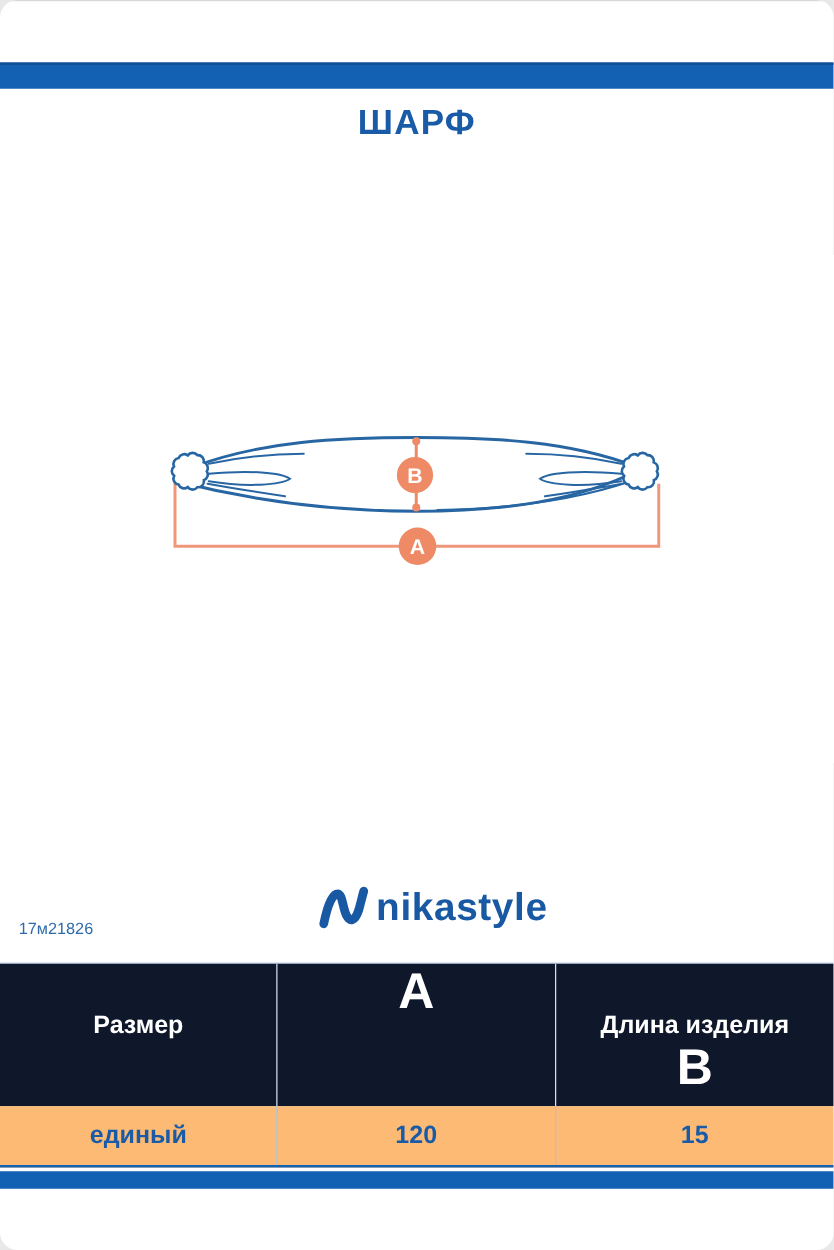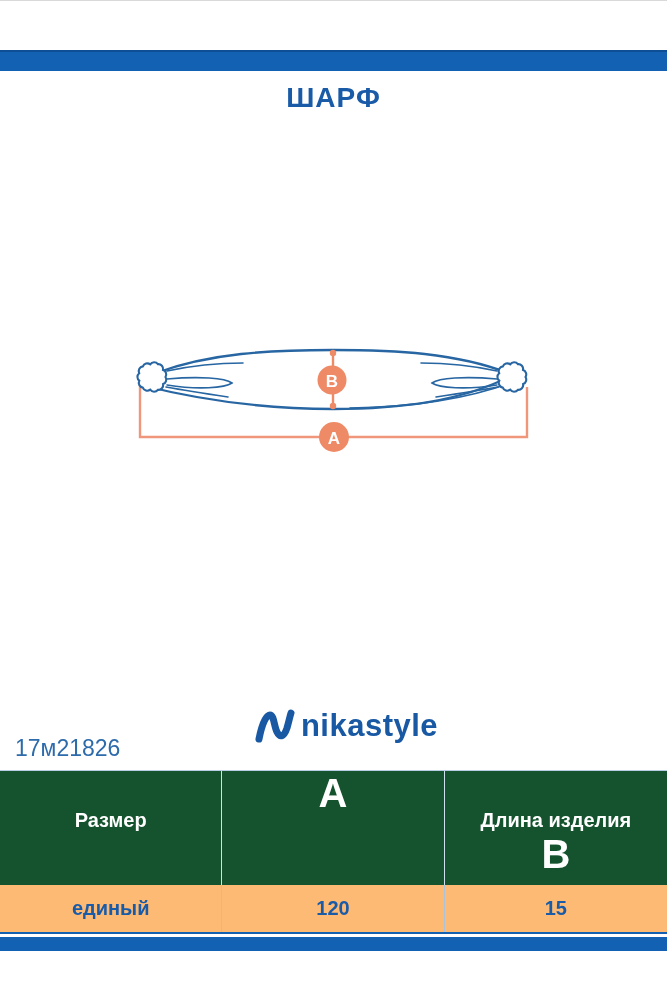--- a/index.html
+++ b/index.html
@@ -3,20 +3,21 @@
 <meta charset="utf-8">
 <style>
   html,body{margin:0;padding:0;background:#e8e8e8;}
   .page{
     position:relative;
     width:667px;height:1000px;
     margin:0 auto;
     background:#ffffff;
     overflow:hidden;
     font-family:"Liberation Sans", sans-serif;
+    border-radius:14px;
   }
   .top-hairline{
     position:absolute;left:0;top:0;width:667px;height:1px;
     background:#d9d9d9;
   }
   .top-bar{
     position:absolute;left:0;top:50px;width:667px;height:21px;
     background:#1261B2;
     border-top:2px solid #0d4e95;
     box-sizing:border-box;
@@ -30,39 +31,39 @@
   }
   .diagram{
     position:absolute;left:110px;top:325px;width:450px;height:140px;
   }
   .diagram svg{display:block;}
   .footer-row{
     position:absolute;left:0;top:700px;width:667px;height:60px;
   }
   .product-code{
     position:absolute;left:15px;top:35px;
-    font-size:23px;color:#2d6bab;
+    font-size:13px;color:#2d6bab;
   }
   .brand{
     position:absolute;left:0;top:0;width:667px;height:52px;
     display:flex;align-items:center;justify-content:center;gap:6px;padding-left:12px;
   }
   .brand-name{
     font-size:31px;font-weight:bold;color:#1959A4;
     letter-spacing:0.5px;
   }
   .size-table{
     position:absolute;left:0;top:770px;width:667px;
     border-top:1px solid #b9cfe4;
     box-sizing:border-box;
   }
   .thead{
     display:grid;grid-template-columns:1fr 1fr 1fr;
     height:114px;
-    background:#14532d;
+    background:#0f172a;
   }
   .th{
     position:relative;
     display:flex;flex-direction:column;align-items:center;
     color:#ffffff;
     border-right:1px solid #cfe0ef;
     box-sizing:border-box;
   }
   .th:last-child{border-right:none;}
   .th-label{

